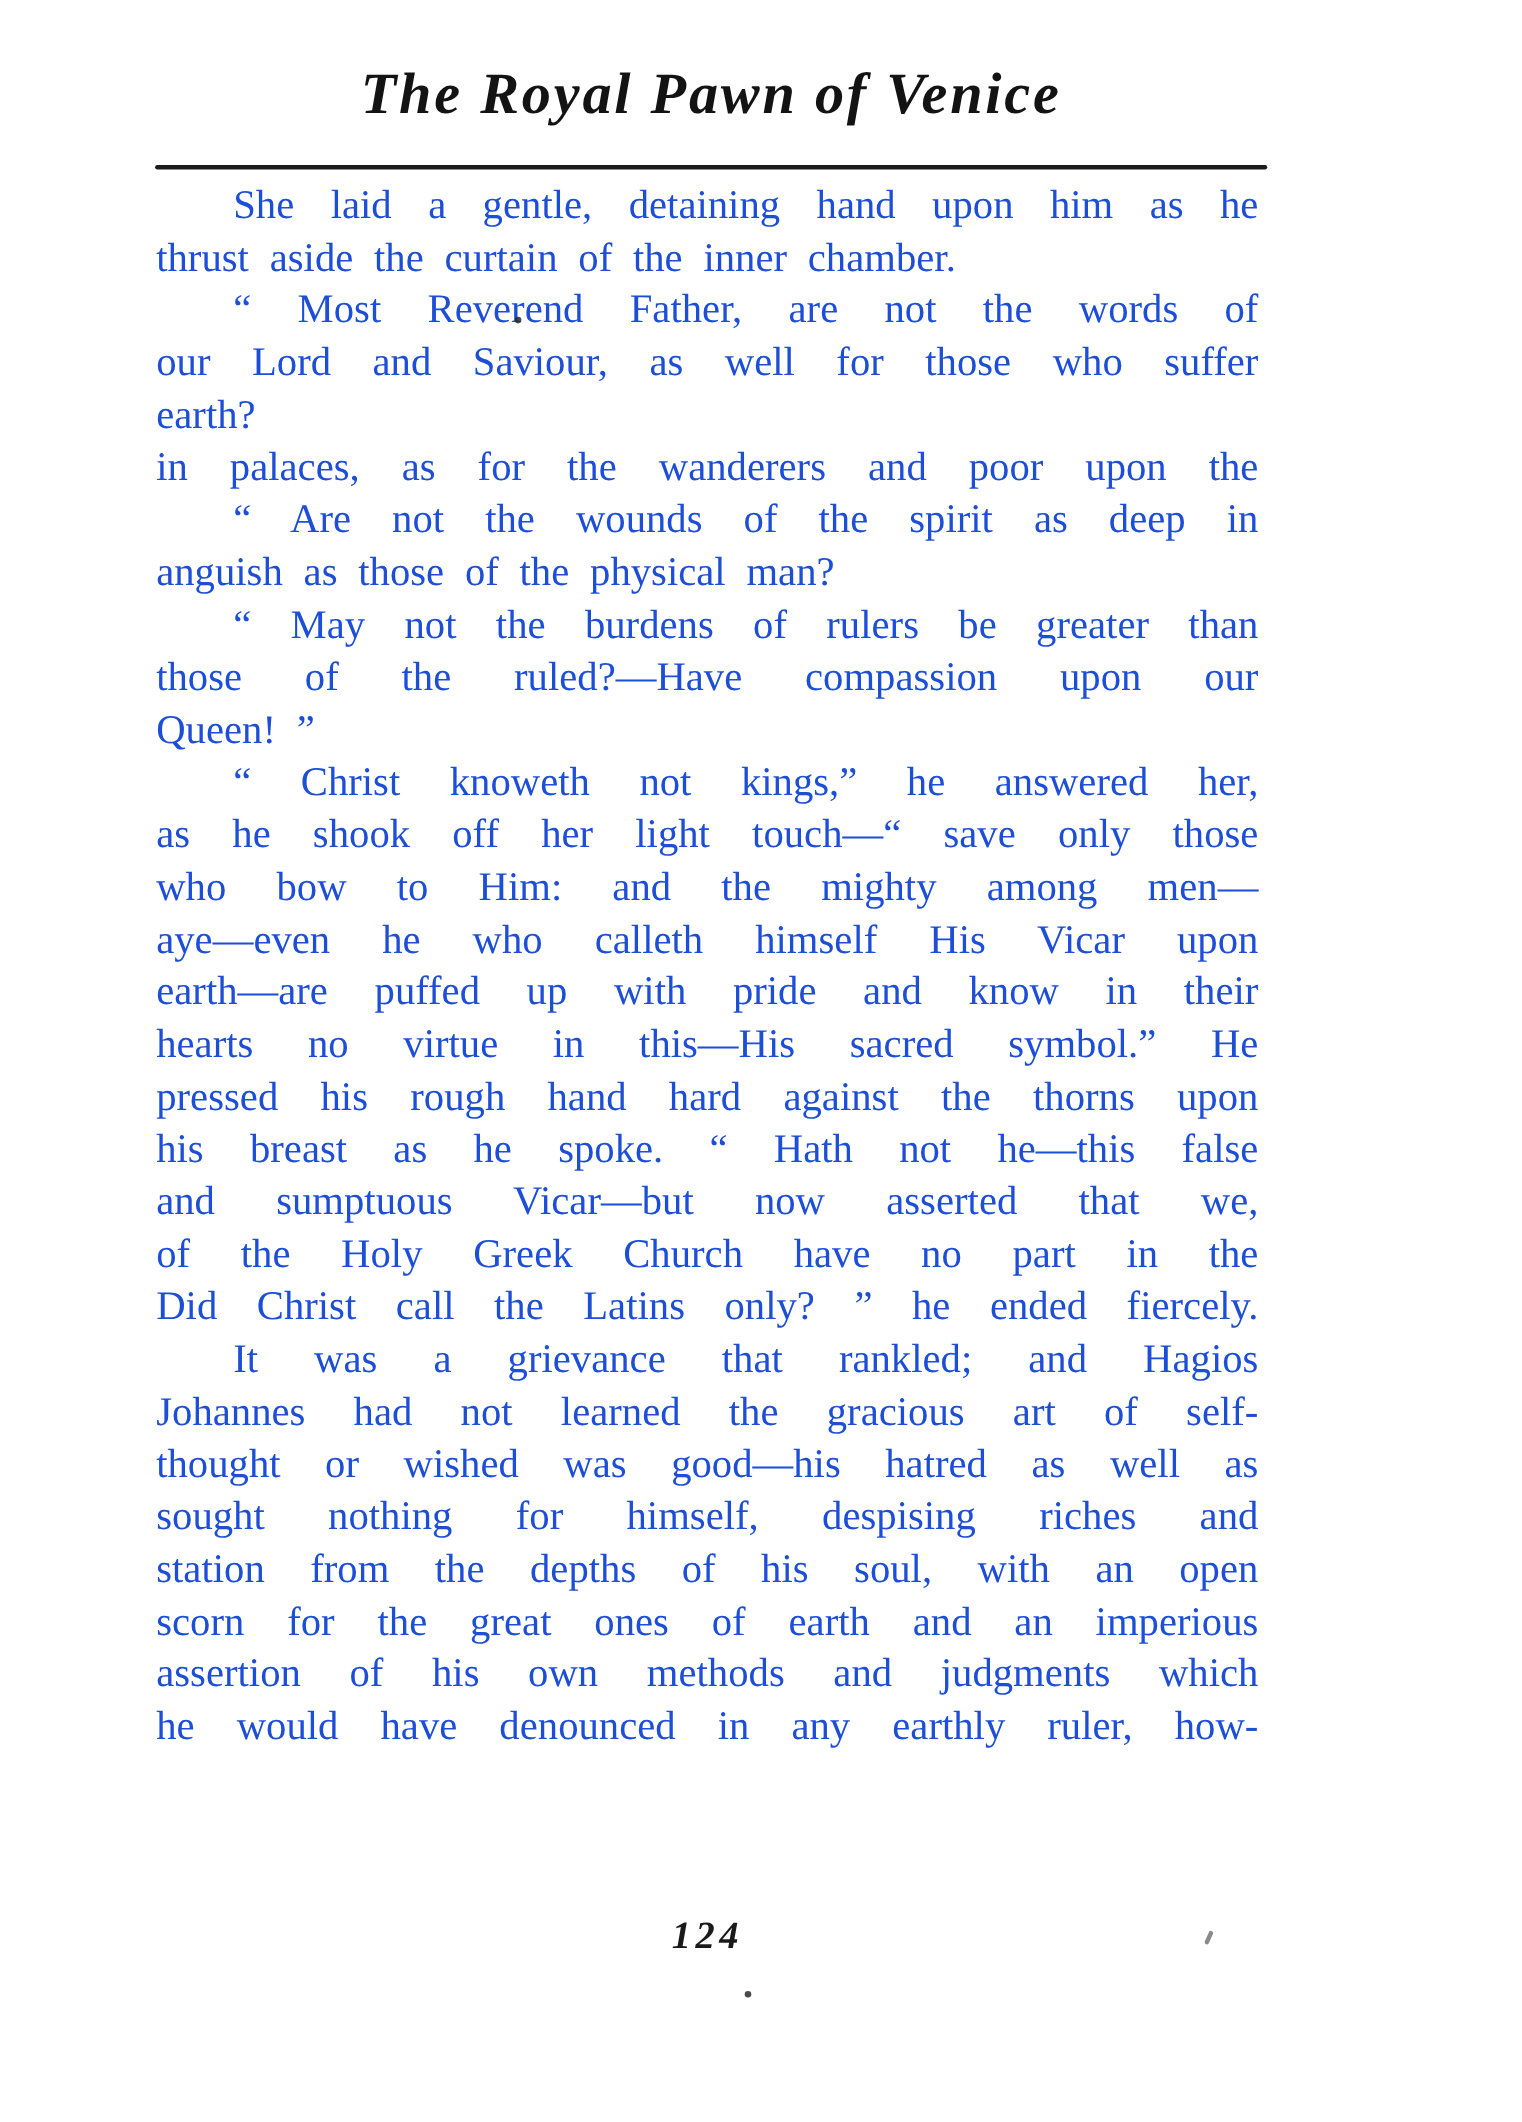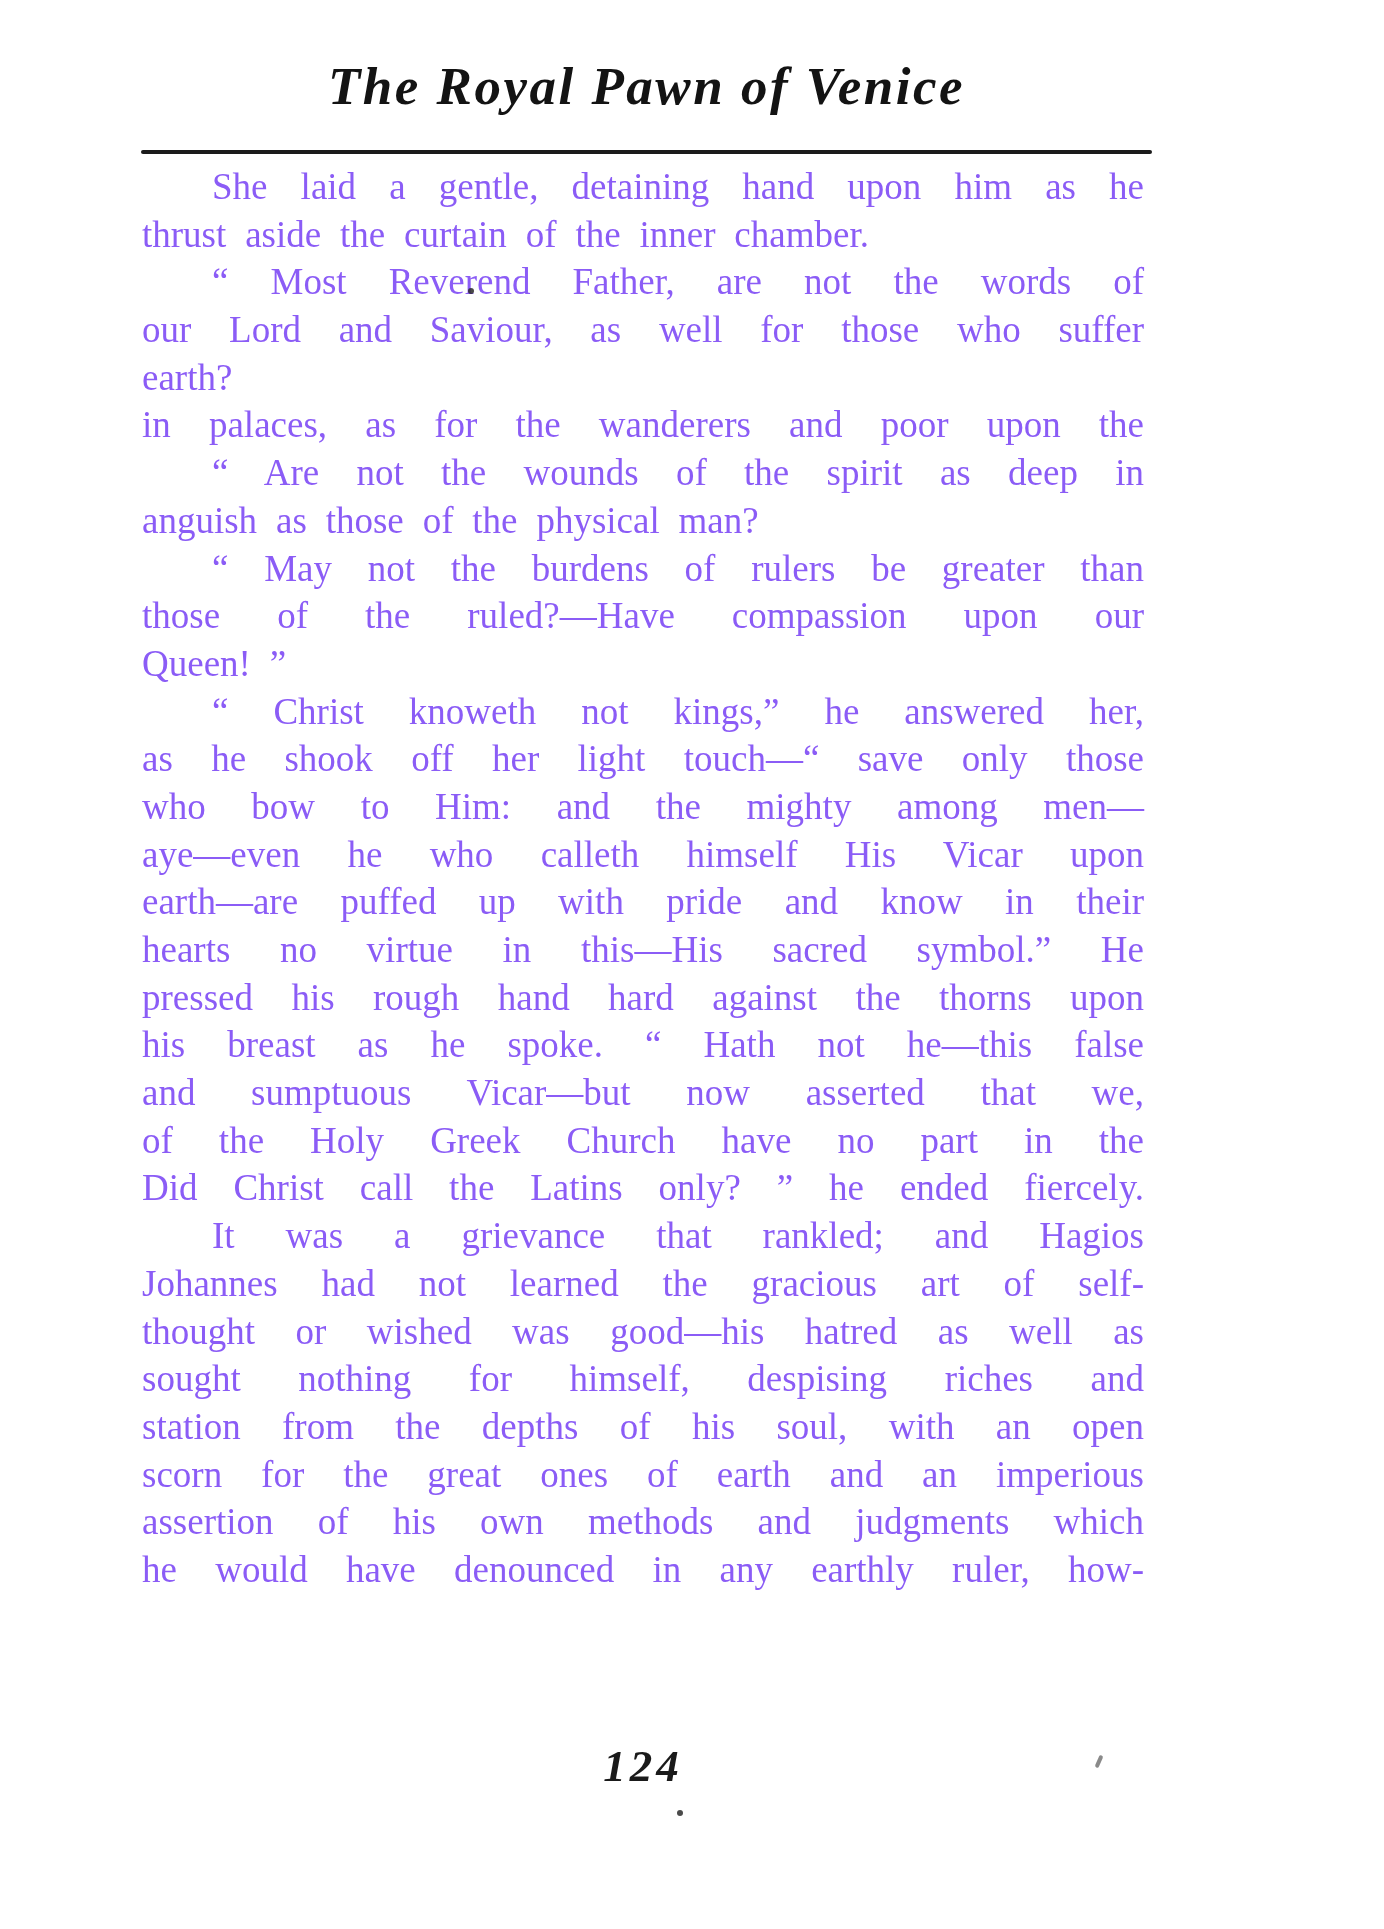--- a/index.html
+++ b/index.html
@@ -35,42 +35,42 @@
     background: #1b1b1b;
     border-radius: 2px;
   }
   .body-text {
     position: absolute;
     top: 163px;
     left: 142px;
     width: 1002px;
     font-size: 37px;
     line-height: 47.7px;
-    color: #8b5cf6;
+    color: #1d4ed8;
   }
   .line {
     height: 47.7px;
     text-align: justify;
     text-align-last: justify;
   }
   .line.indent { text-indent: 70px; }
   .line.end {
     text-align: left;
     text-align-last: left;
     word-spacing: 0.26em;
   }
   .page-number {
     position: absolute;
     top: 1740px;
     left: 142px;
     width: 1002px;
     text-align: center;
     font-style: italic;
     font-weight: 700;
-    font-size: 45px;
+    font-size: 35px;
     letter-spacing: 4px;
     color: #1a1a1a;
   }
   .speck {
     position: absolute;
     background: #2a2a2a;
   }
   .speck-dot {
     width: 6px; height: 6px;
     border-radius: 50%;

